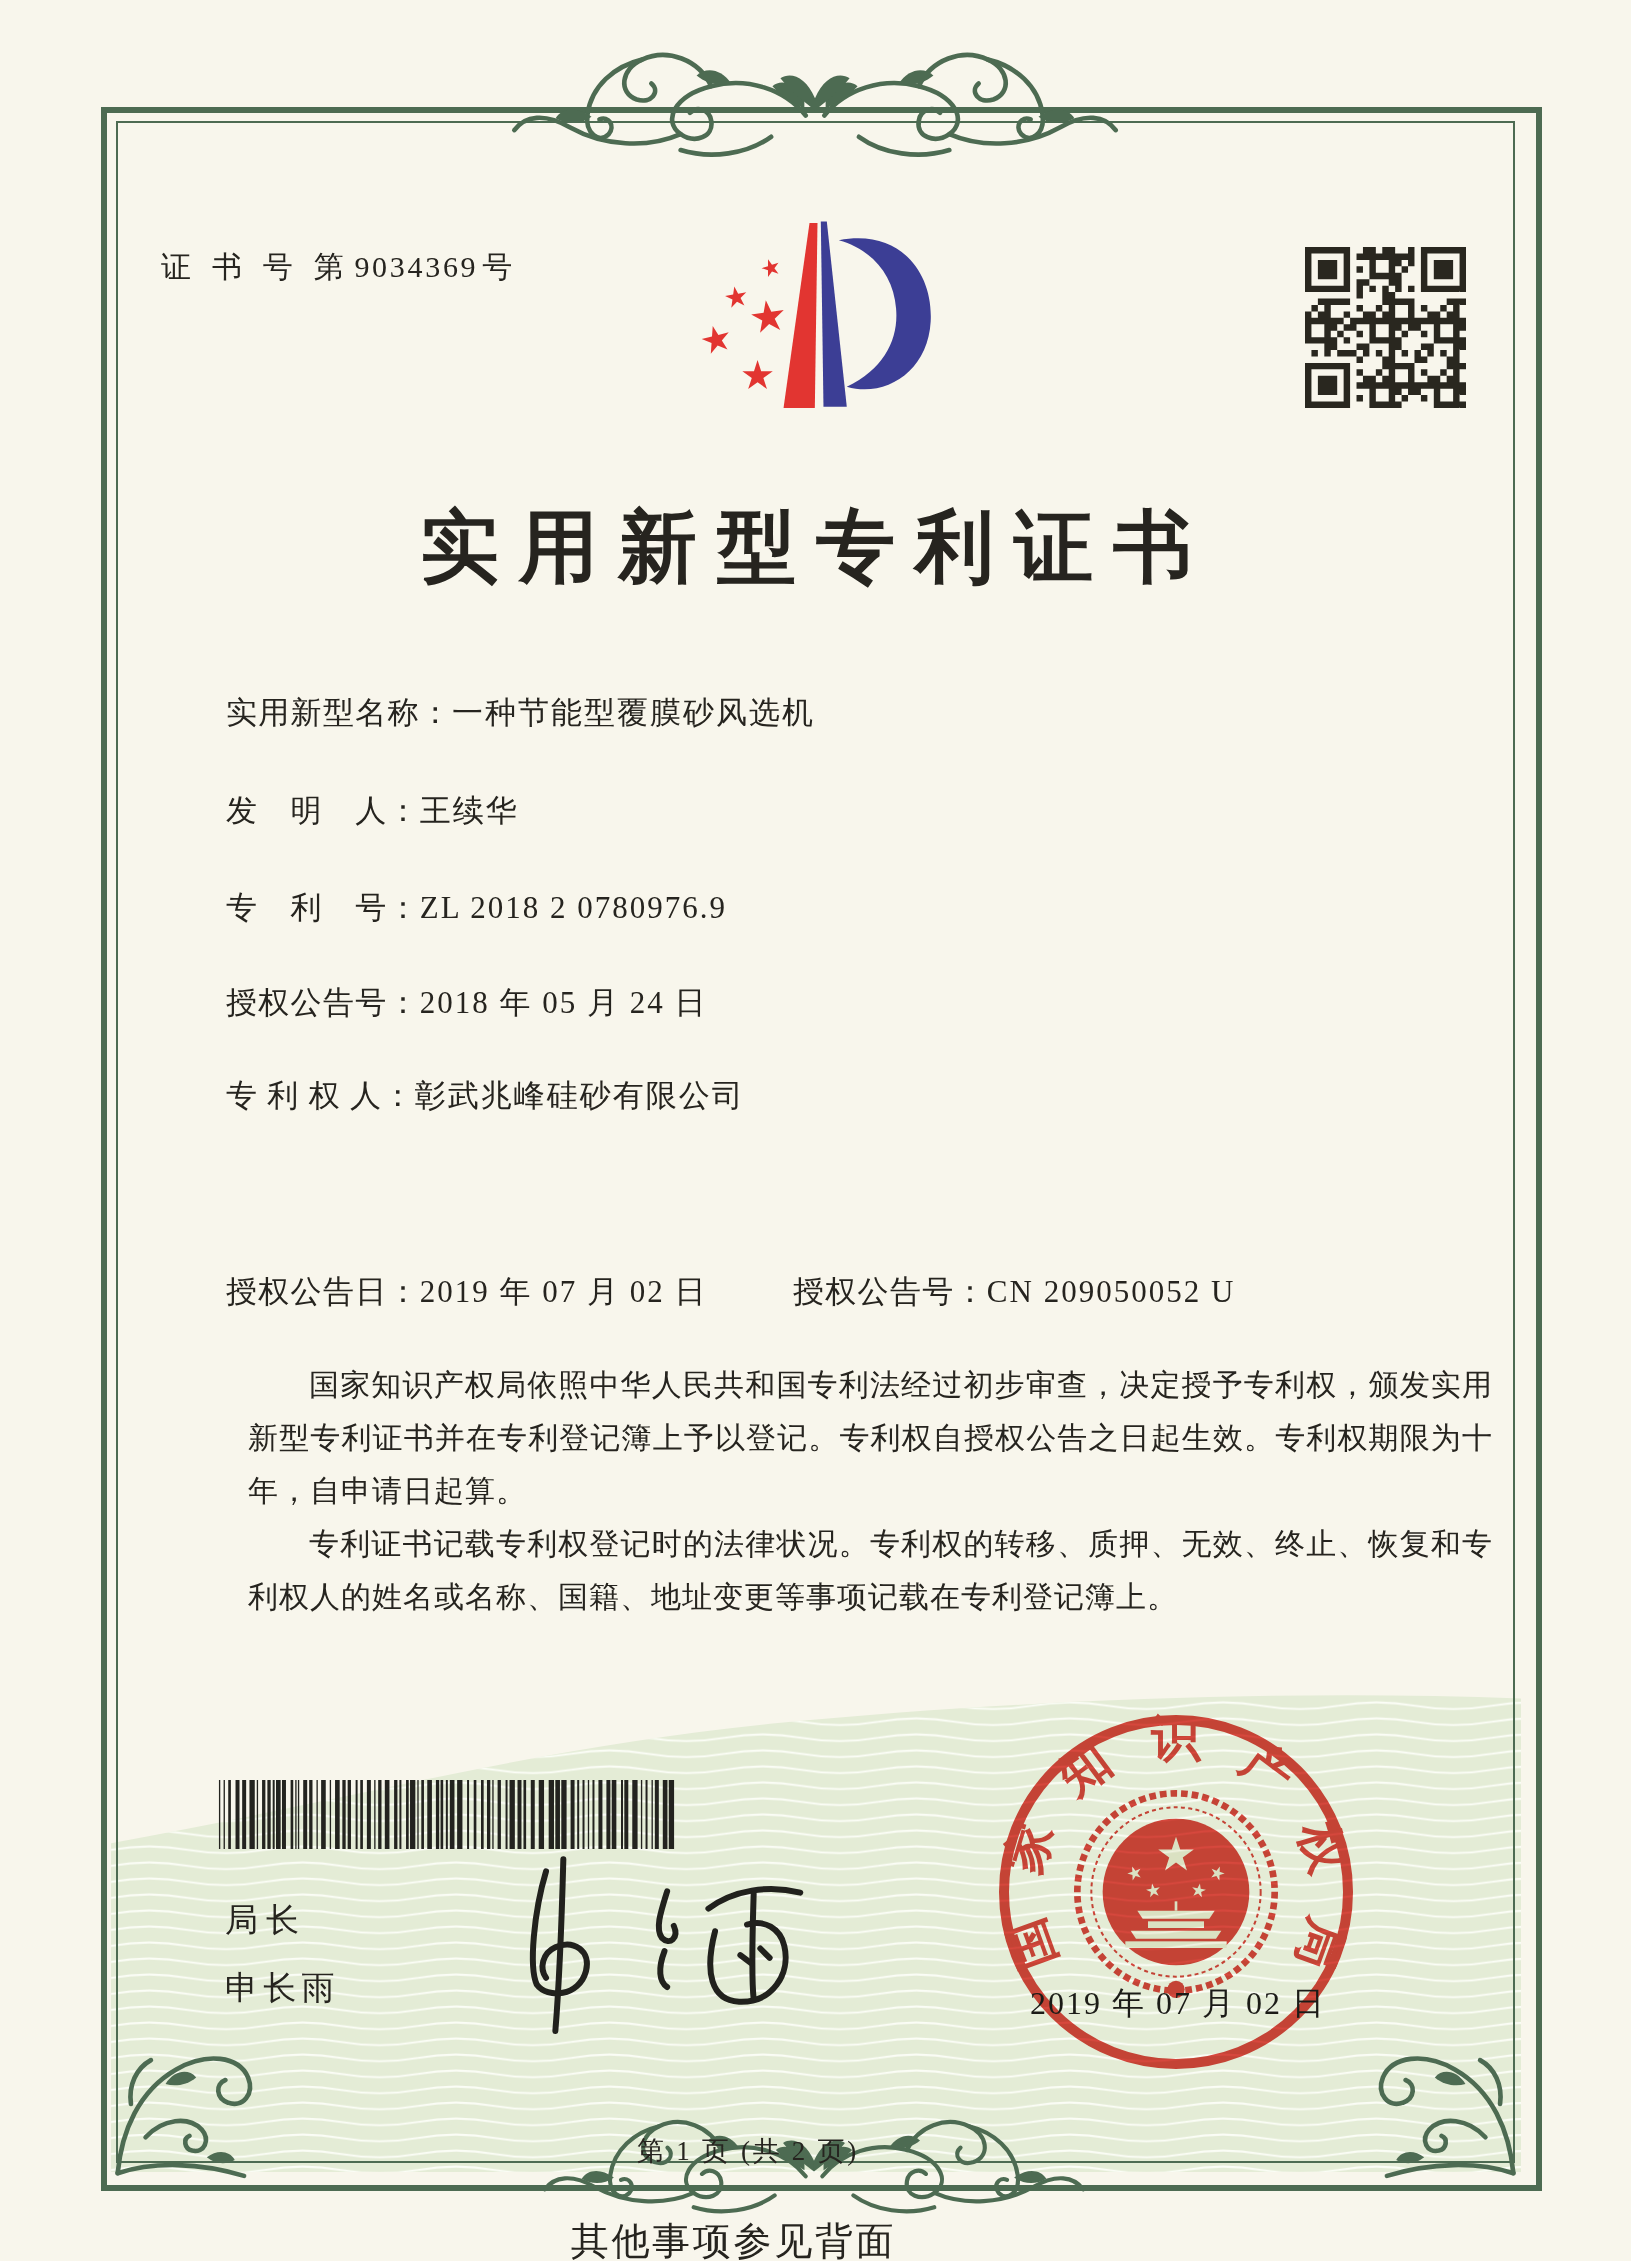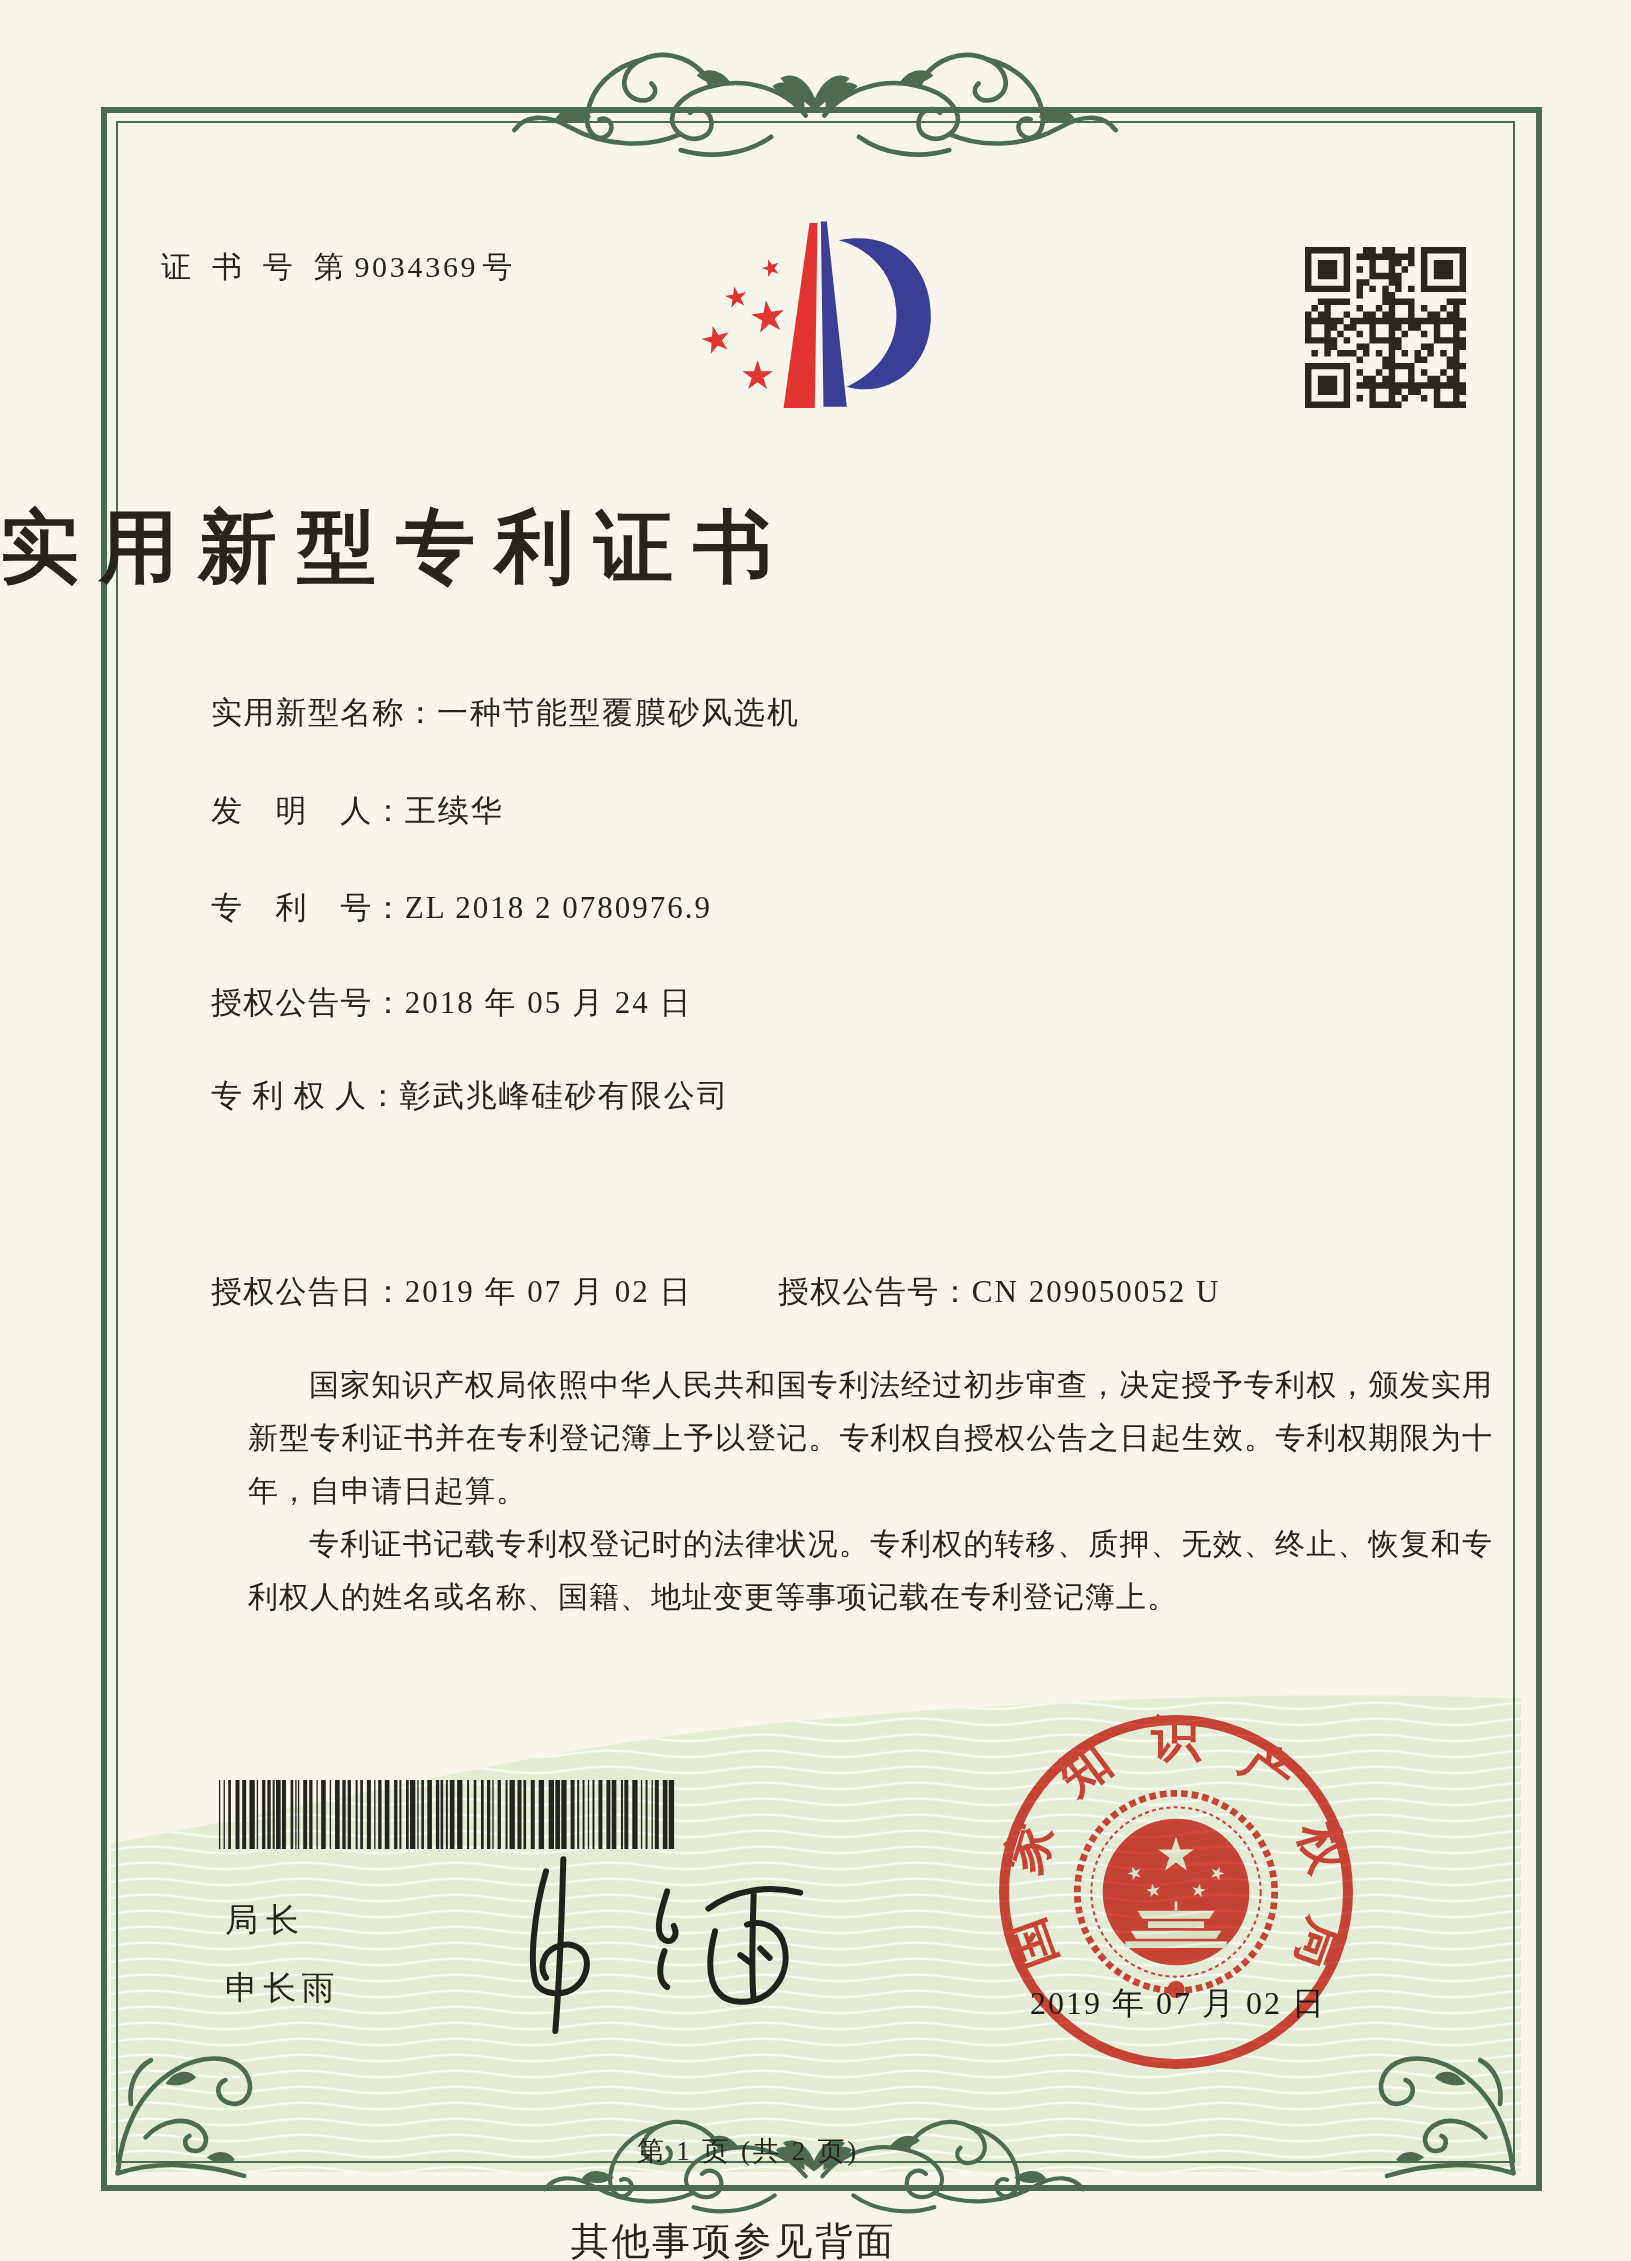--- a/index.html
+++ b/index.html
@@ -14,23 +14,23 @@
   
   .border-outer{left:101px;top:107px;width:1429px;height:2072px;border:6.7px solid var(--border_green);z-index:3;pointer-events:none;}
   .border-inner{left:116px;top:121px;width:1395px;height:2038px;border:2px solid var(--border_green);z-index:3;pointer-events:none;}
   
   .fl path{stroke:var(--border_green);stroke-width:7;fill:none;stroke-linecap:round;}
   .fl path.lf{fill:var(--border_green);stroke:none;}
   .orn{z-index:4;}
   
   .cert-no{left:161px;top:247px;font-size:30px;letter-spacing:6.7px;z-index:5;}
   .cert-no .num{letter-spacing:2.7px;padding:0 4px;}
-  .title{left:0;right:0;top:495px;margin:0;font-size:79px;font-weight:700;letter-spacing:20px;z-index:5;}
-  
-  .row{left:211px;font-size:31px;letter-spacing:1.3px;z-index:5;white-space:nowrap;text-align:right;}
+  .title{left:0;right:0;top:495px;margin:0;text-align:center;font-size:79px;font-weight:700;letter-spacing:20px;z-index:5;}
+  
+  .row{left:226px;font-size:31px;letter-spacing:1.3px;z-index:5;white-space:nowrap;text-align:right;}
   .row .val{letter-spacing:2px;}
   .grant2{position:absolute;left:567px;top:0;}
   
   .paras{left:220px;top:1358px;width:1245px;font-size:30px;line-height:53px;text-align:justify;letter-spacing:1px;z-index:5;margin-left:28px;}
   .paras p{margin:0;text-indent:61px;}
   
   .waves{z-index:1;}
   .barcode{z-index:5;}
   .role{left:225px;top:1898px;font-size:33px;letter-spacing:8px;z-index:5;text-align:right;}
   .dname{left:225px;top:1966px;font-size:33px;letter-spacing:5.3px;z-index:5;}

